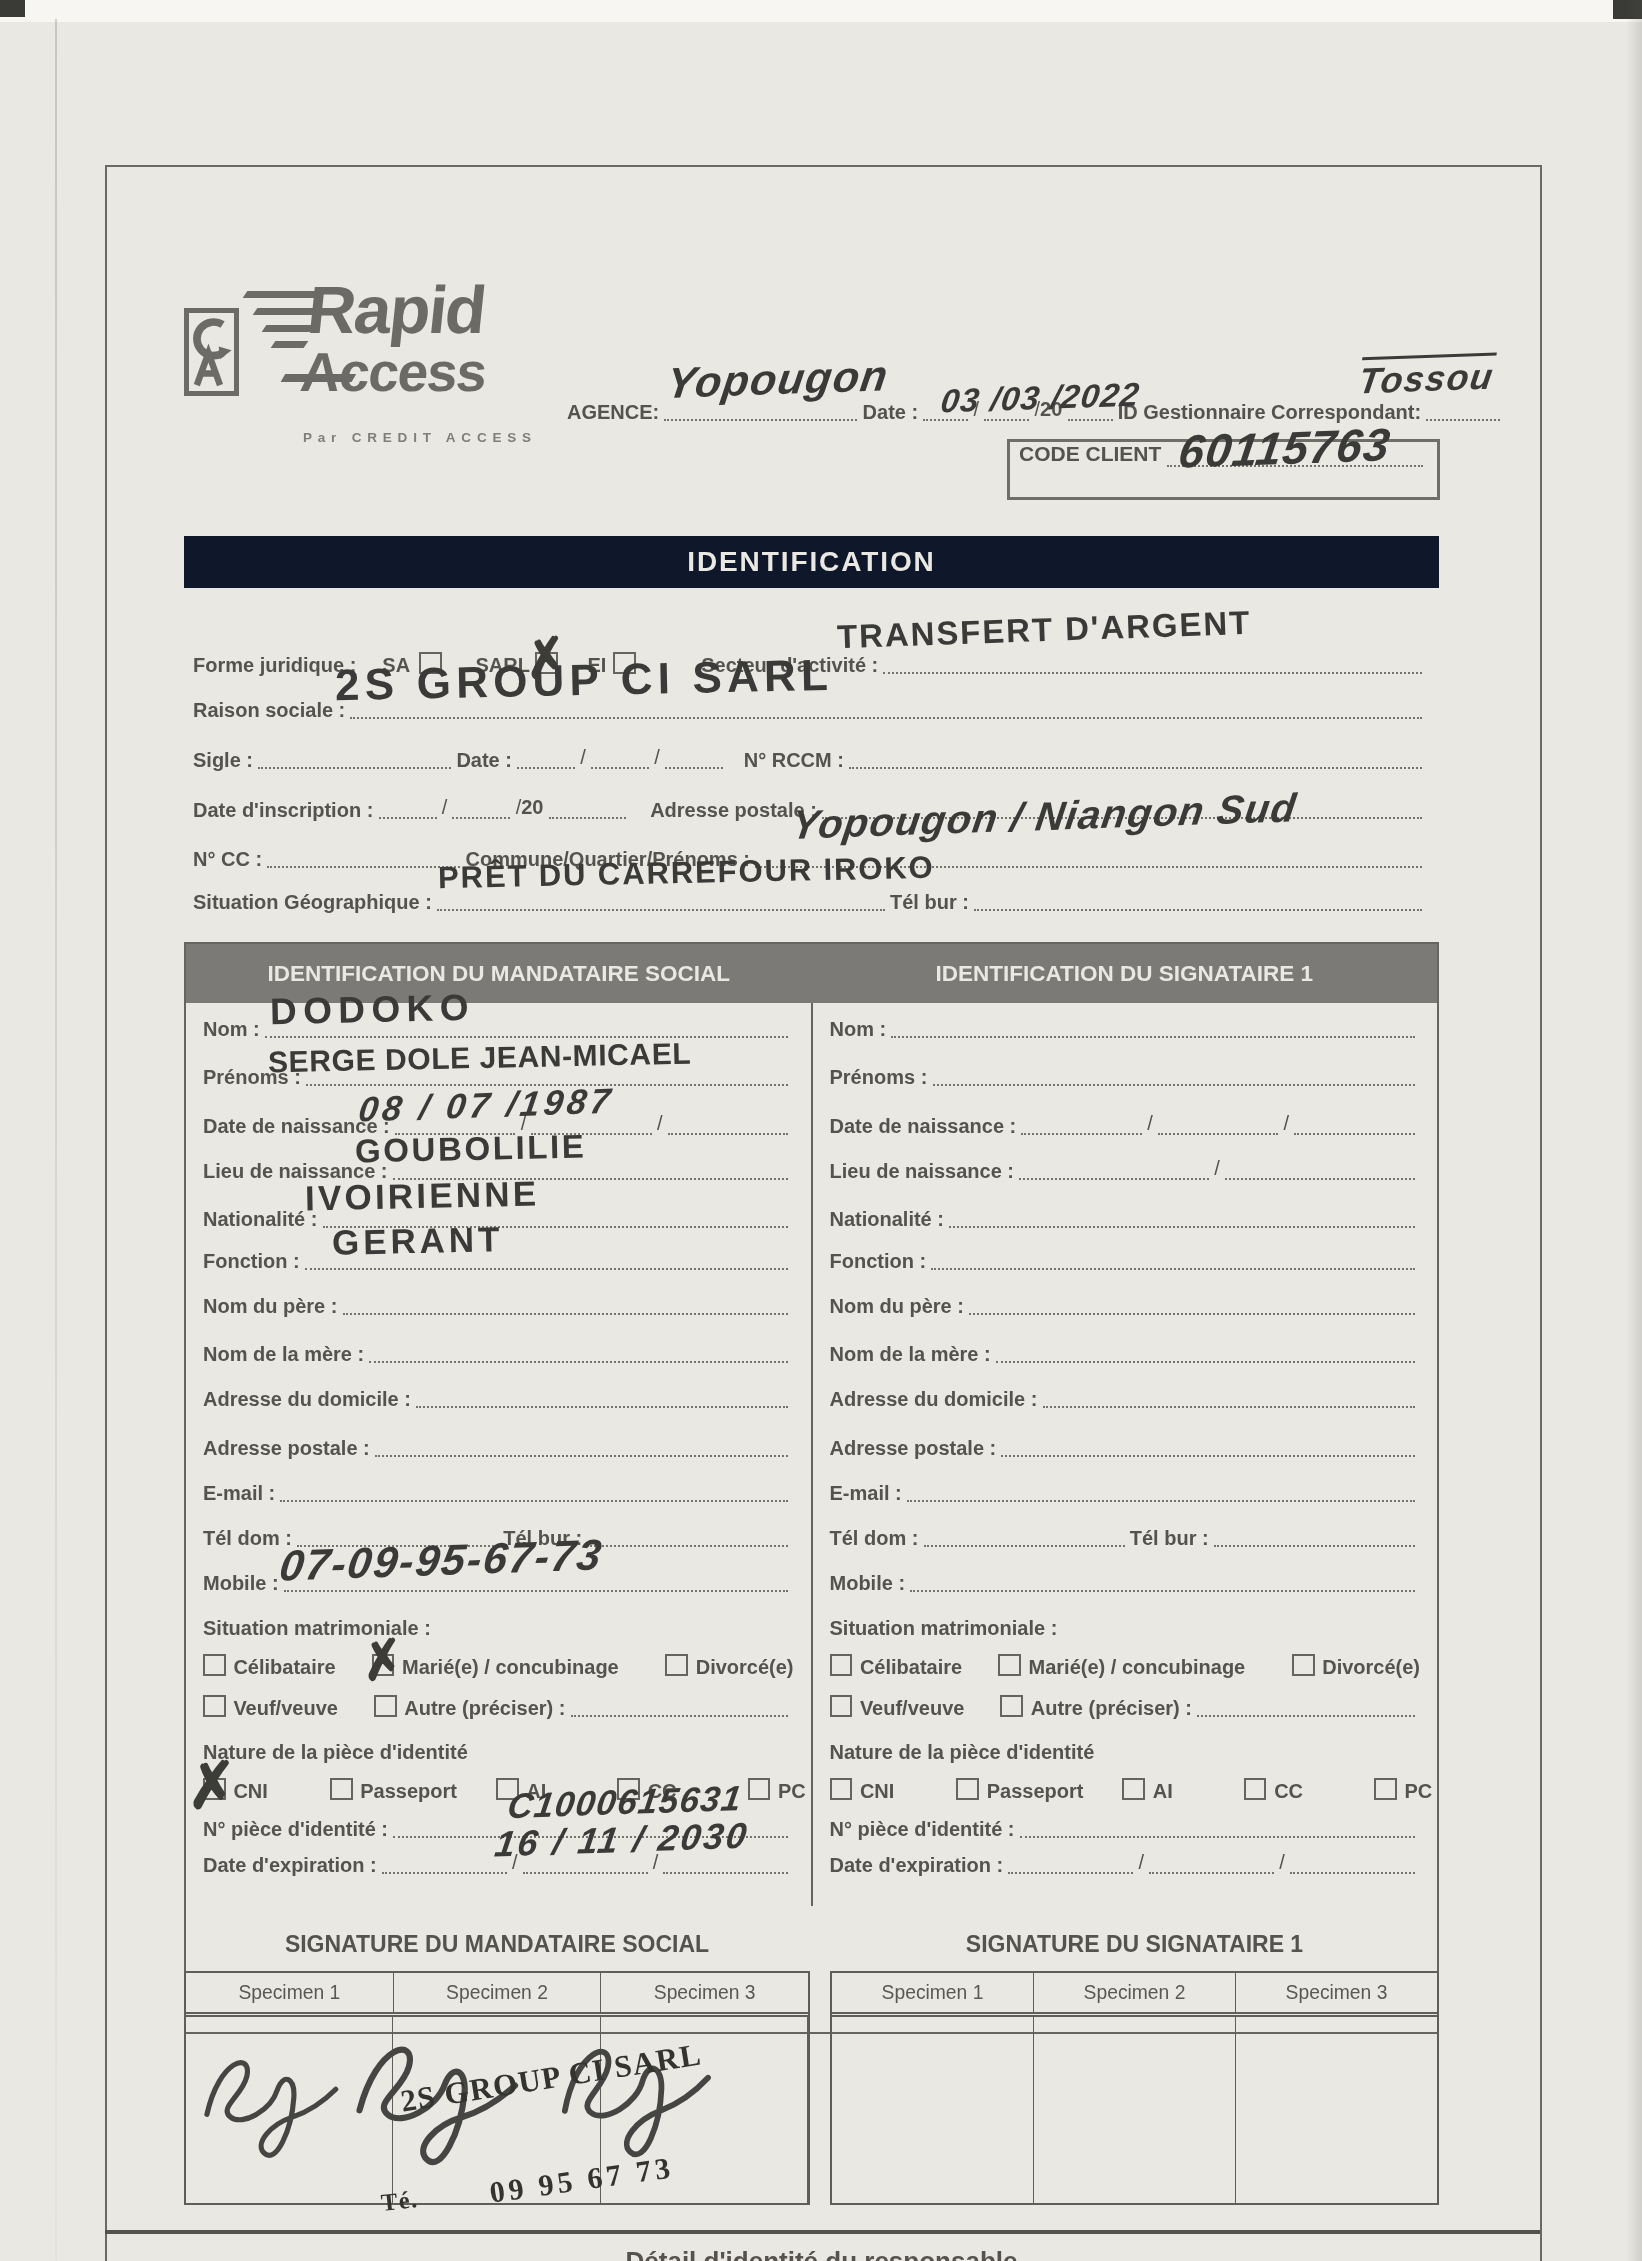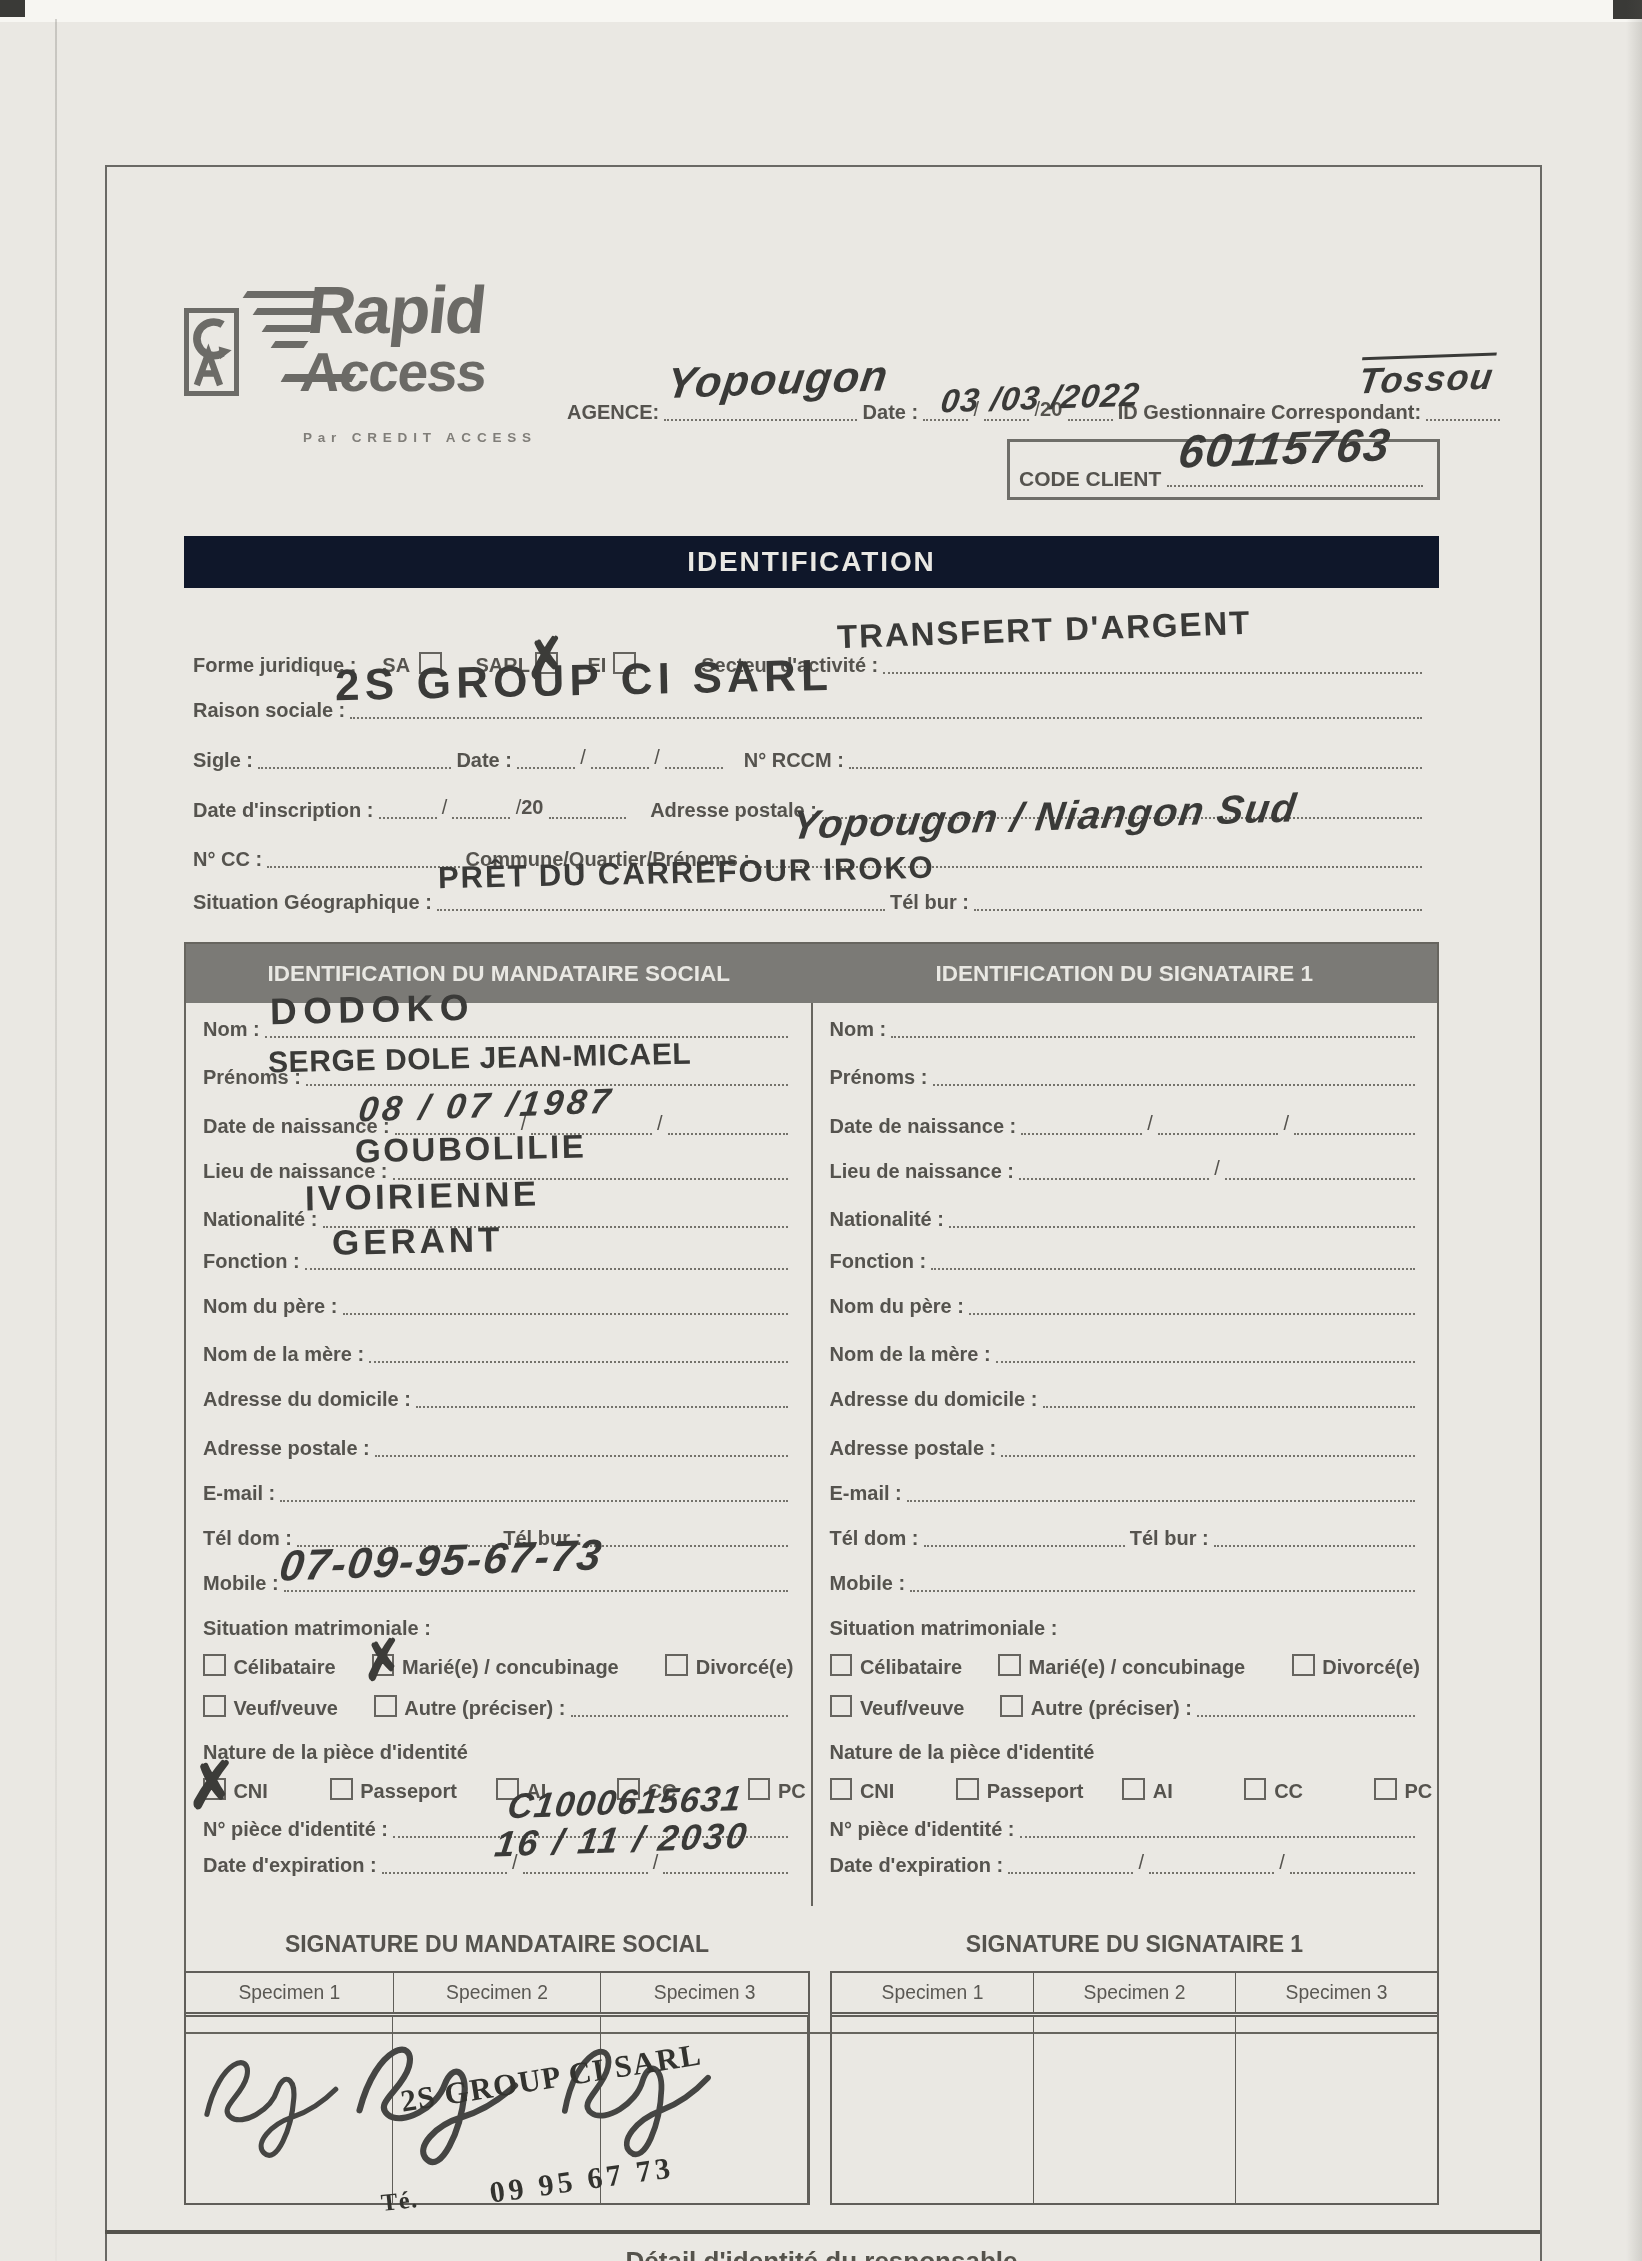--- a/index.html
+++ b/index.html
@@ -50,21 +50,21 @@
   .idcol.left{border-right:2.6px solid #67655f;}
   .r{position:absolute;left:17px;right:17px;display:flex;align-items:flex-end;font-size:20px;height:33px;}
   .r .dots{height:22px;}
   .nolb{font-weight:700;color:#55534e;}
   
   .hw{position:absolute;color:#3a3a38;white-space:nowrap;line-height:1;}
   .print{font-weight:700;letter-spacing:1.9px;transform:rotate(-1.2deg);}
   .script{font-style:italic;font-weight:600;transform:rotate(-2deg) skewX(-10deg);letter-spacing:1.3px;}
   
   .codebox{position:absolute;left:1007px;top:439px;width:433px;height:61px;border:3.9px solid #6f6e69;
-           box-sizing:border-box;display:flex;align-items:flex-end;padding:0 9px 6.4px 9px;font-size:21px;}
+           box-sizing:border-box;display:flex;padding:0 9px 6.4px 9px;font-size:21px;}
   
   .sigtitle{position:absolute;font-size:23px;font-weight:800;color:#55534e;text-align:center;}
   .sigtable{position:absolute;top:1971px;height:234px;border:2.6px solid #605e59;box-sizing:border-box;
             display:flex;flex-direction:column;}
   .sighead{display:flex;height:39px;border-bottom:5.8px double #605e59;}
   .sighead div{flex:1;display:flex;align-items:center;justify-content:center;font-size:19.3px;color:#5a5853;border-right:1.9px solid #605e59;}
   .sighead div:last-child{border-right:none;}
   .sigbody{flex:1;display:flex;position:relative;}
   .sigbody .cell{flex:1;border-right:1.9px solid #605e59;}
   .sigbody .cell:last-child{border-right:none;}

